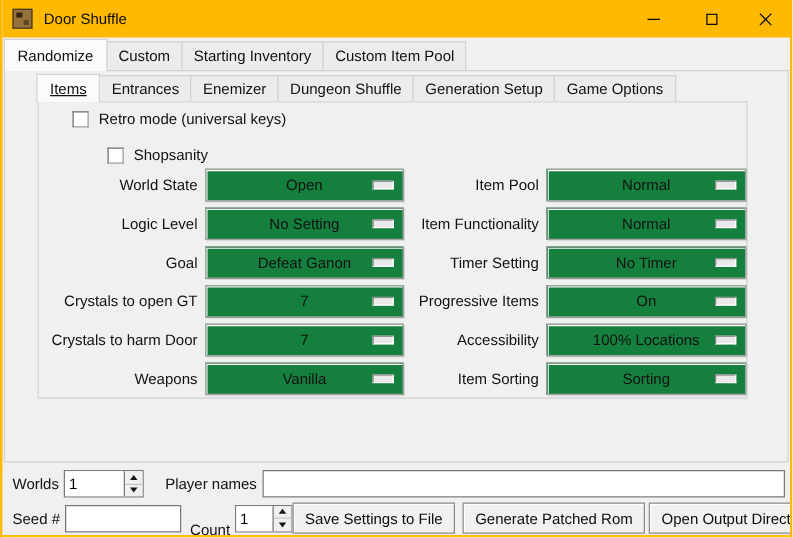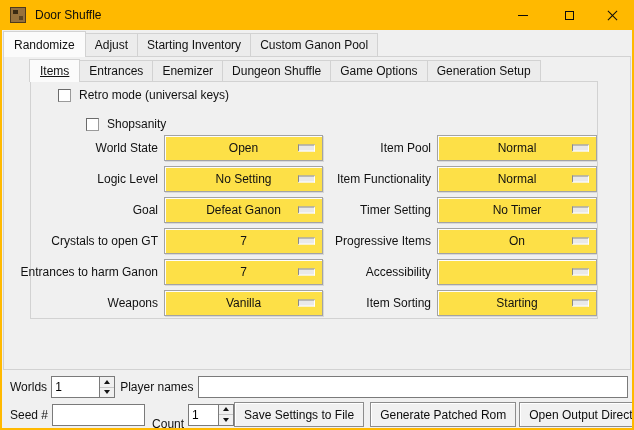--- a/index.html
+++ b/index.html
@@ -127,21 +127,21 @@
     column-gap: 6px;
     row-gap: 5px;
   }
   .set-label {
     height: 26px;
     display: flex; align-items: center; justify-content: flex-end;
     white-space: nowrap;
   }
   .dropdown {
     height: 26px;
-    background: #fde047;
+    background: #15803d;
     border: 1px solid #a3a3a3;
     box-shadow: inset 1px 1px 0 #fdfdfd, 1px 1px 0 #d8d8d8;
     position: relative;
     display: flex; align-items: center;
     cursor: default;
   }
   .dd-value { width: 100%; text-align: center; }
   .dd-indicator {
     position: absolute; right: 7px; top: 50%;
     transform: translateY(-50%);
@@ -235,34 +235,34 @@
         <div class="glyph-max"></div>
       </div>
       <div class="win-btn close-btn">
         <div class="glyph-close"></div>
       </div>
     </div>
   </div>
 
   <div class="tabrow tabrow-outer">
     <div class="tab active">Randomize</div>
-    <div class="tab">Adjust</div>
+    <div class="tab">Custom</div>
     <div class="tab">Starting Inventory</div>
-    <div class="tab">Custom Ganon Pool</div>
+    <div class="tab">Custom Item Pool</div>
   </div>
 
   <div class="outer-frame">
 
     <div class="tabrow tabrow-inner">
       <div class="tab active">Items</div>
       <div class="tab">Entrances</div>
       <div class="tab">Enemizer</div>
       <div class="tab">Dungeon Shuffle</div>
+      <div class="tab">Generation Setup</div>
       <div class="tab">Game Options</div>
-      <div class="tab">Generation Setup</div>
     </div>
 
     <div class="inner-frame">
 
       <div class="check-row first">
         <div class="checkbox"></div>
         <span class="check-label">Retro mode (universal keys)</span>
       </div>
 
       <div class="check-row second">
@@ -309,38 +309,39 @@
         <div class="dropdown">
           <span class="dd-value">7</span>
           <span class="dd-indicator"></span>
         </div>
         <div class="set-label">Progressive Items</div>
         <div class="dropdown">
           <span class="dd-value">On</span>
           <span class="dd-indicator"></span>
         </div>
 
-        <div class="set-label">Entrances to harm Ganon</div>
+        <div class="set-label">Crystals to harm Door</div>
         <div class="dropdown">
           <span class="dd-value">7</span>
           <span class="dd-indicator"></span>
         </div>
         <div class="set-label">Accessibility</div>
         <div class="dropdown">
+          <span class="dd-value">100% Locations</span>
           <span class="dd-indicator"></span>
         </div>
 
         <div class="set-label">Weapons</div>
         <div class="dropdown">
           <span class="dd-value">Vanilla</span>
           <span class="dd-indicator"></span>
         </div>
         <div class="set-label">Item Sorting</div>
         <div class="dropdown">
-          <span class="dd-value">Starting</span>
+          <span class="dd-value">Sorting</span>
           <span class="dd-indicator"></span>
         </div>
 
       </div>
     </div>
   </div>
 
   <div class="bottom">
 
     <div class="brow brow-a">
@@ -349,21 +350,21 @@
         <input class="spin-field" value="1" style="">
         <div class="spin-arrows">
           <div class="spin-btn up">
               <span class="tri-up"></span>
             </div>
           <div class="spin-btn">
               <span class="tri-down"></span>
             </div>
         </div>
       </div>
-      <span class="blabel" style="margin-left:5px;">Player names</span>
+      <span class="blabel" style="margin-left:17px;">Player names</span>
       <input class="textbox player-input" value="" style="">
     </div>
 
     <div class="brow brow-b">
       <span class="blabel">Seed #</span>
       <input class="textbox seed-input" value="" style="">
       <span class="blabel count-label">Count</span>
       <div class="spin spin-count">
         <input class="spin-field" value="1" style="">
         <div class="spin-arrows">

